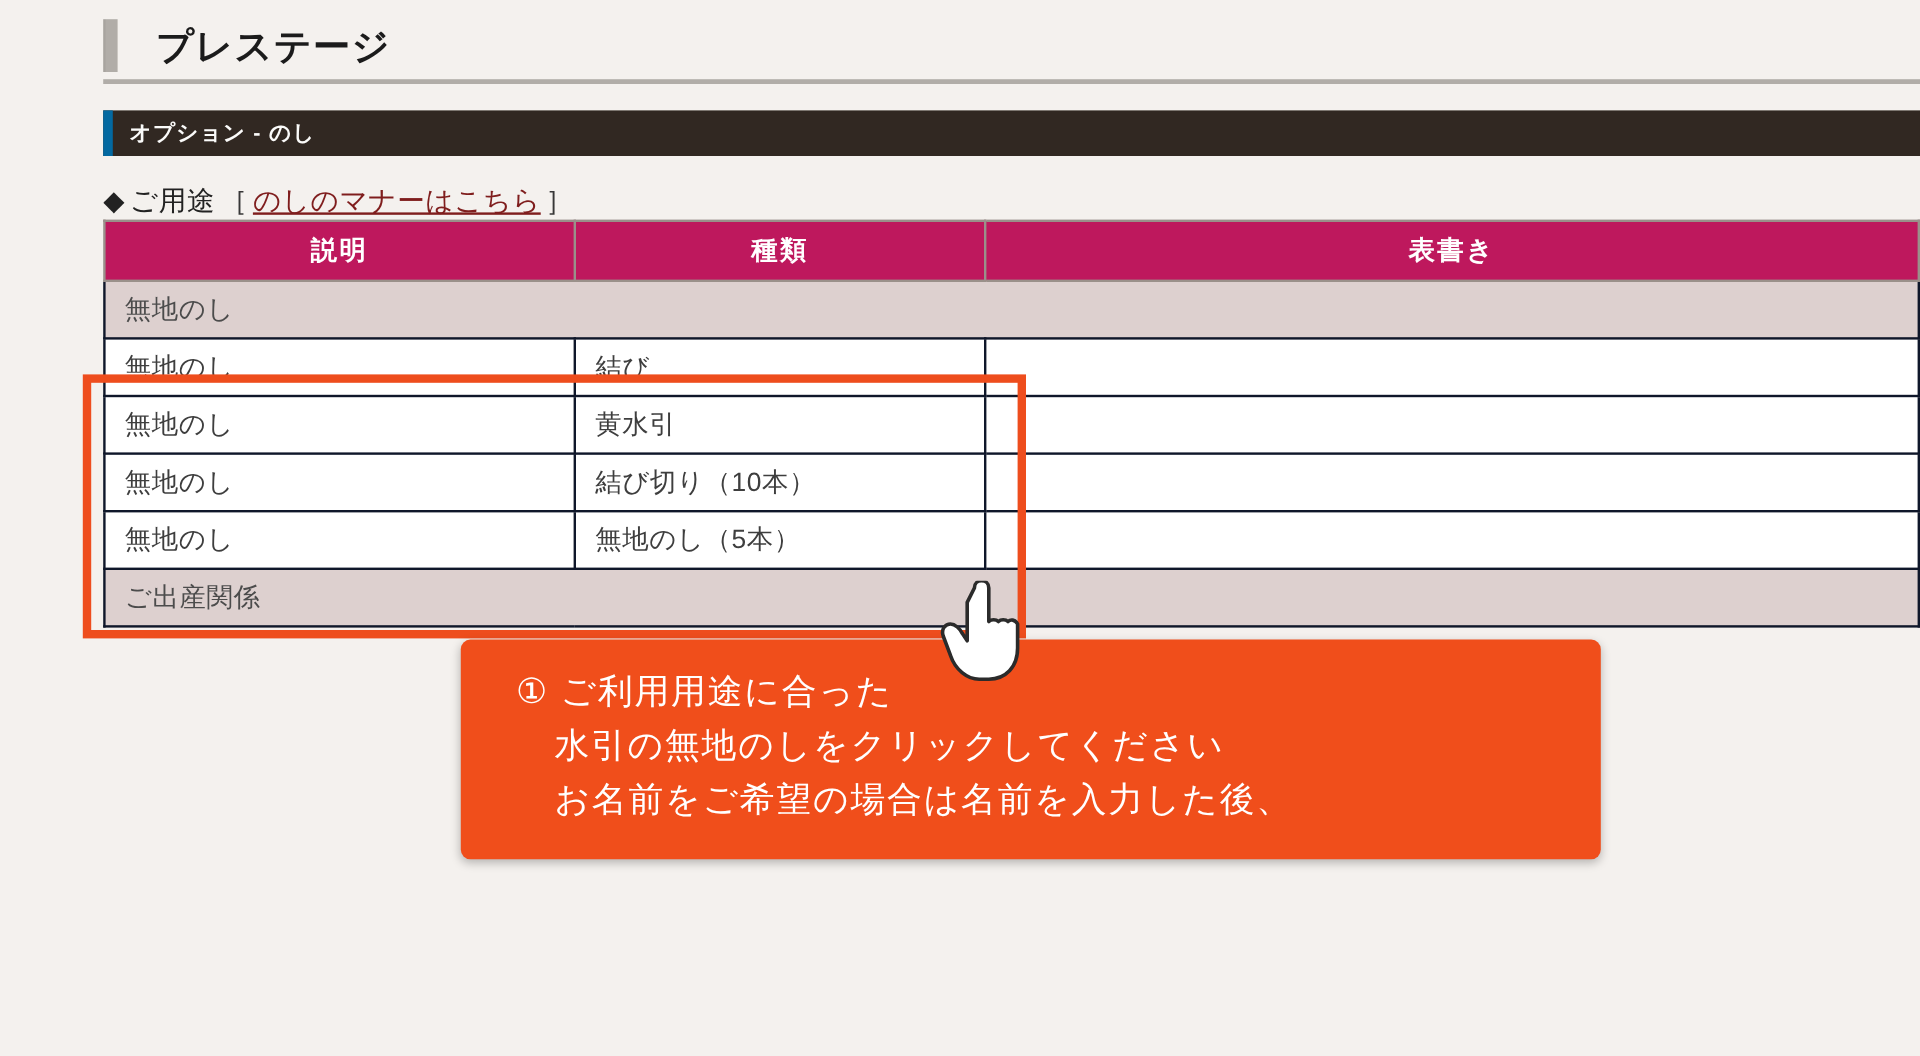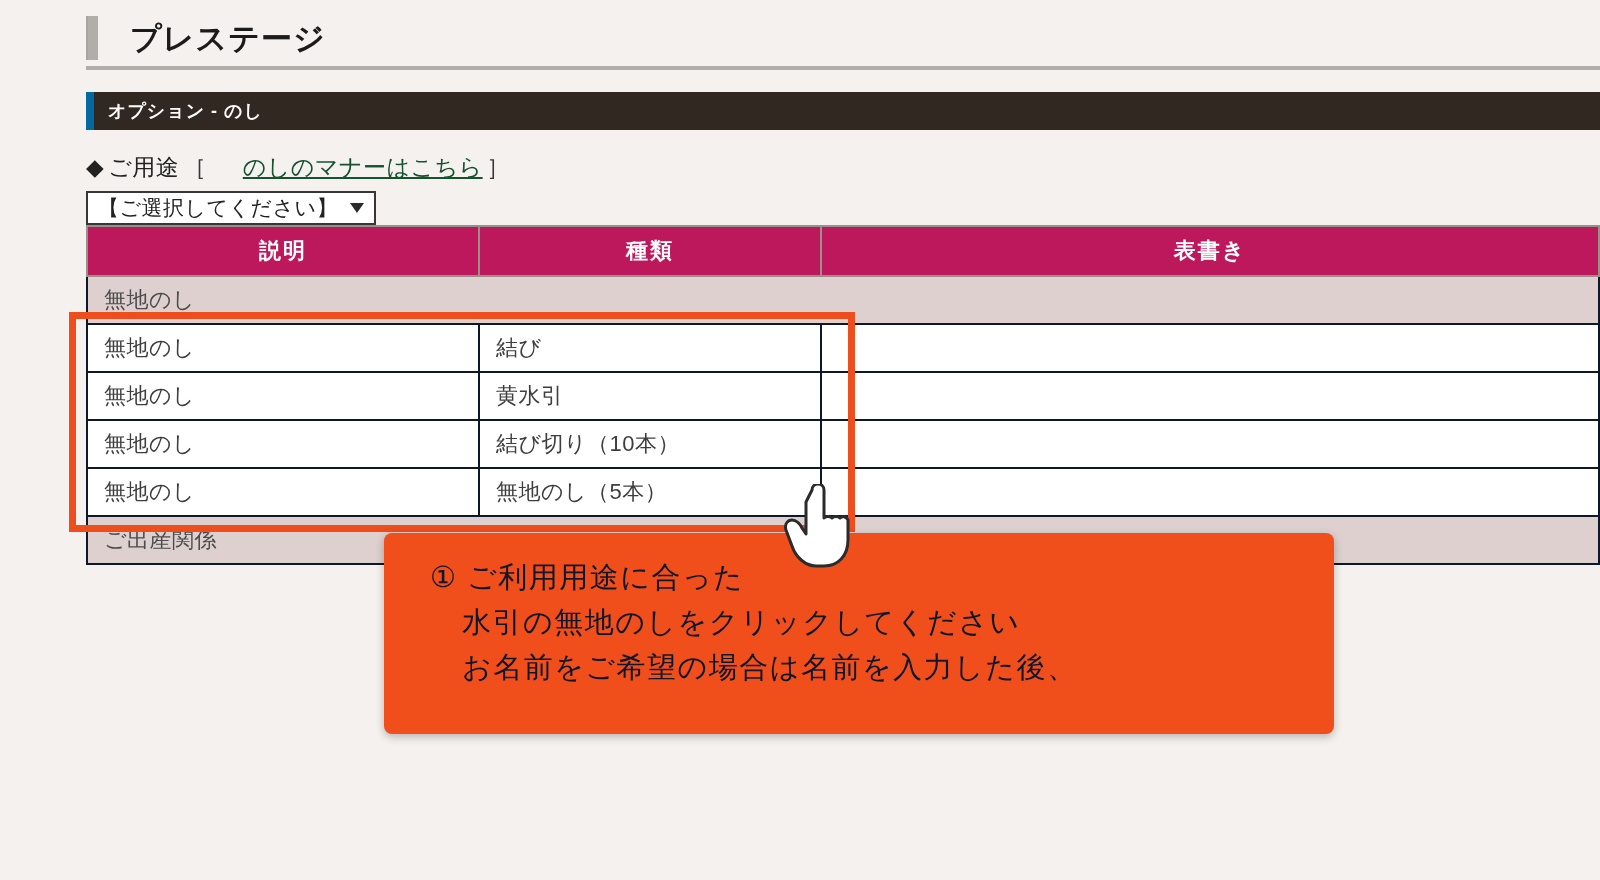--- a/index.html
+++ b/index.html
@@ -78,23 +78,22 @@
     letter-spacing:0.5px;
     display:flex;
     align-items:center;
     gap:4px;
   }
   .prompt-line .dia{
     display:inline-block;
   }
   .prompt-line .link{
     text-decoration:underline;
-    color:#14532d;
+    color:#7f1d1d;
     cursor:pointer;
-    margin-left:32px;
   }
   .bracket{color:#373737;}
   
   .select-wrap{
     margin-left:86px;
     margin-top:8px;
   }
   .select{
     border:2px solid #363636;
     background:#fff;
@@ -170,23 +169,23 @@
     width:76px;
     height:84px;
     z-index:6;
   }
   
   .callout{
     position:absolute;
     left:384px;
     top:533px;
     width:950px;
-    padding:22px 28px 44px 46px;
+    padding:22px 28px 26px 46px;
     background:#f04e1b;
-    color:#0f172a;
+    color:#ffffff;
     font-size:29px;
     letter-spacing:1.5px;
     line-height:1.55;
     border-radius:8px;
     box-shadow:0 3px 8px rgba(0,0,0,0.25);
     z-index:5;
     box-sizing:border-box;
   }
   .callout .circ{
     display:inline-block;
@@ -210,26 +209,20 @@
   </div>
 
   <div class="prompt-line">
     <span class="dia">◆</span>
     <span>ご用途</span>
     <span class="bracket">［</span>
     <span class="link">のしのマナーはこちら</span>
     <span class="bracket">］</span>
   </div>
 
-  <div class="select-wrap">
-    <div class="select">
-      <span>【ご選択してください】</span>
-      <span class="chev"></span>
-    </div>
-  </div>
 
   <table class="tbl">
     <colgroup>
       <col class="c1">
         <col class="c2">
         <col class="c3">
     </colgroup>
     <thead>
       <tr>
         <th>説明</th>

